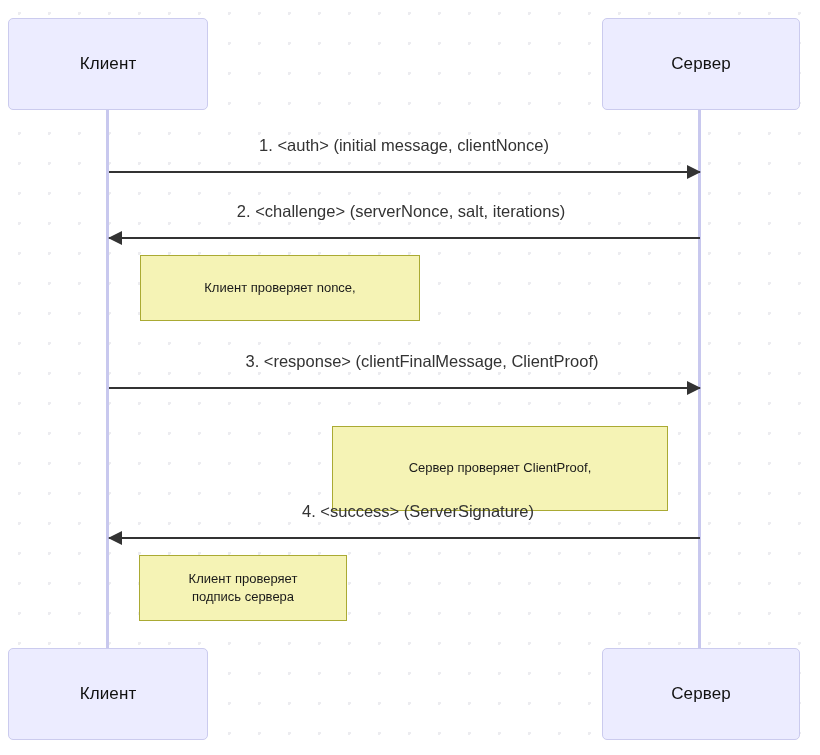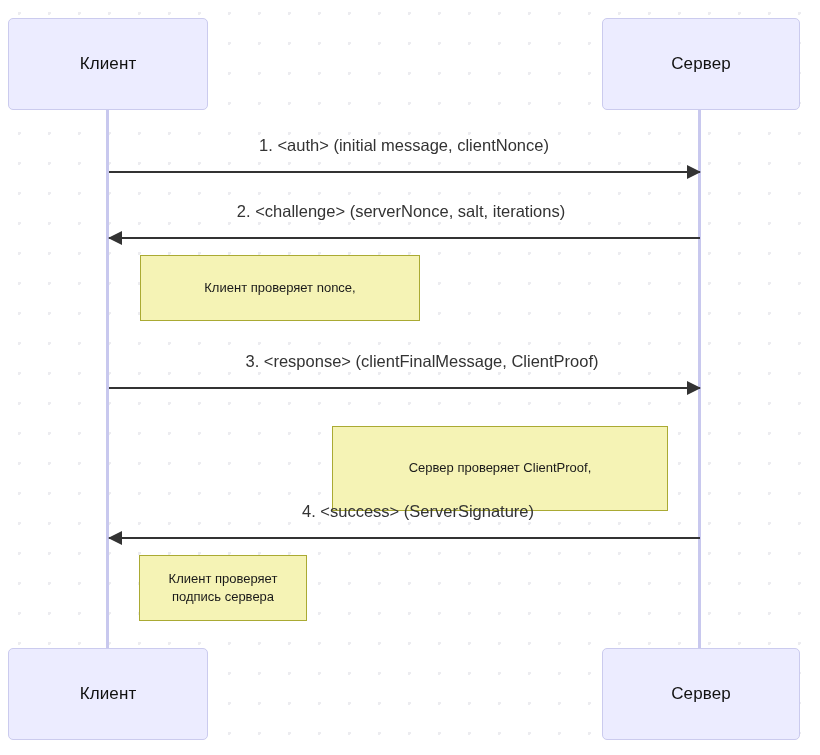--- a/index.html
+++ b/index.html
@@ -149,21 +149,21 @@
     <span class="note-line">Сервер проверяет ClientProof,</span>
   </div>
 
   <div class="message">
     <div class="message-label" style="left:418px; top:502px;">4. &lt;success&gt; (ServerSignature)</div>
     <div class="message-line" style="left:109px; top:537px; width:591px;">
       <div class="arrowhead left"></div>
     </div>
   </div>
 
-  <div class="note" style="left:139px; top:555px; width:168px; height:66px;">
+  <div class="note" style="left:139px; top:555px; width:208px; height:66px;">
     <span class="note-line">Клиент проверяет</span>
     <span class="note-line">подпись сервера</span>
   </div>
 
   <div class="participant client-bottom">
     <span>Клиент</span>
   </div>
   <div class="participant server-bottom">
     <span>Сервер</span>
   </div>

